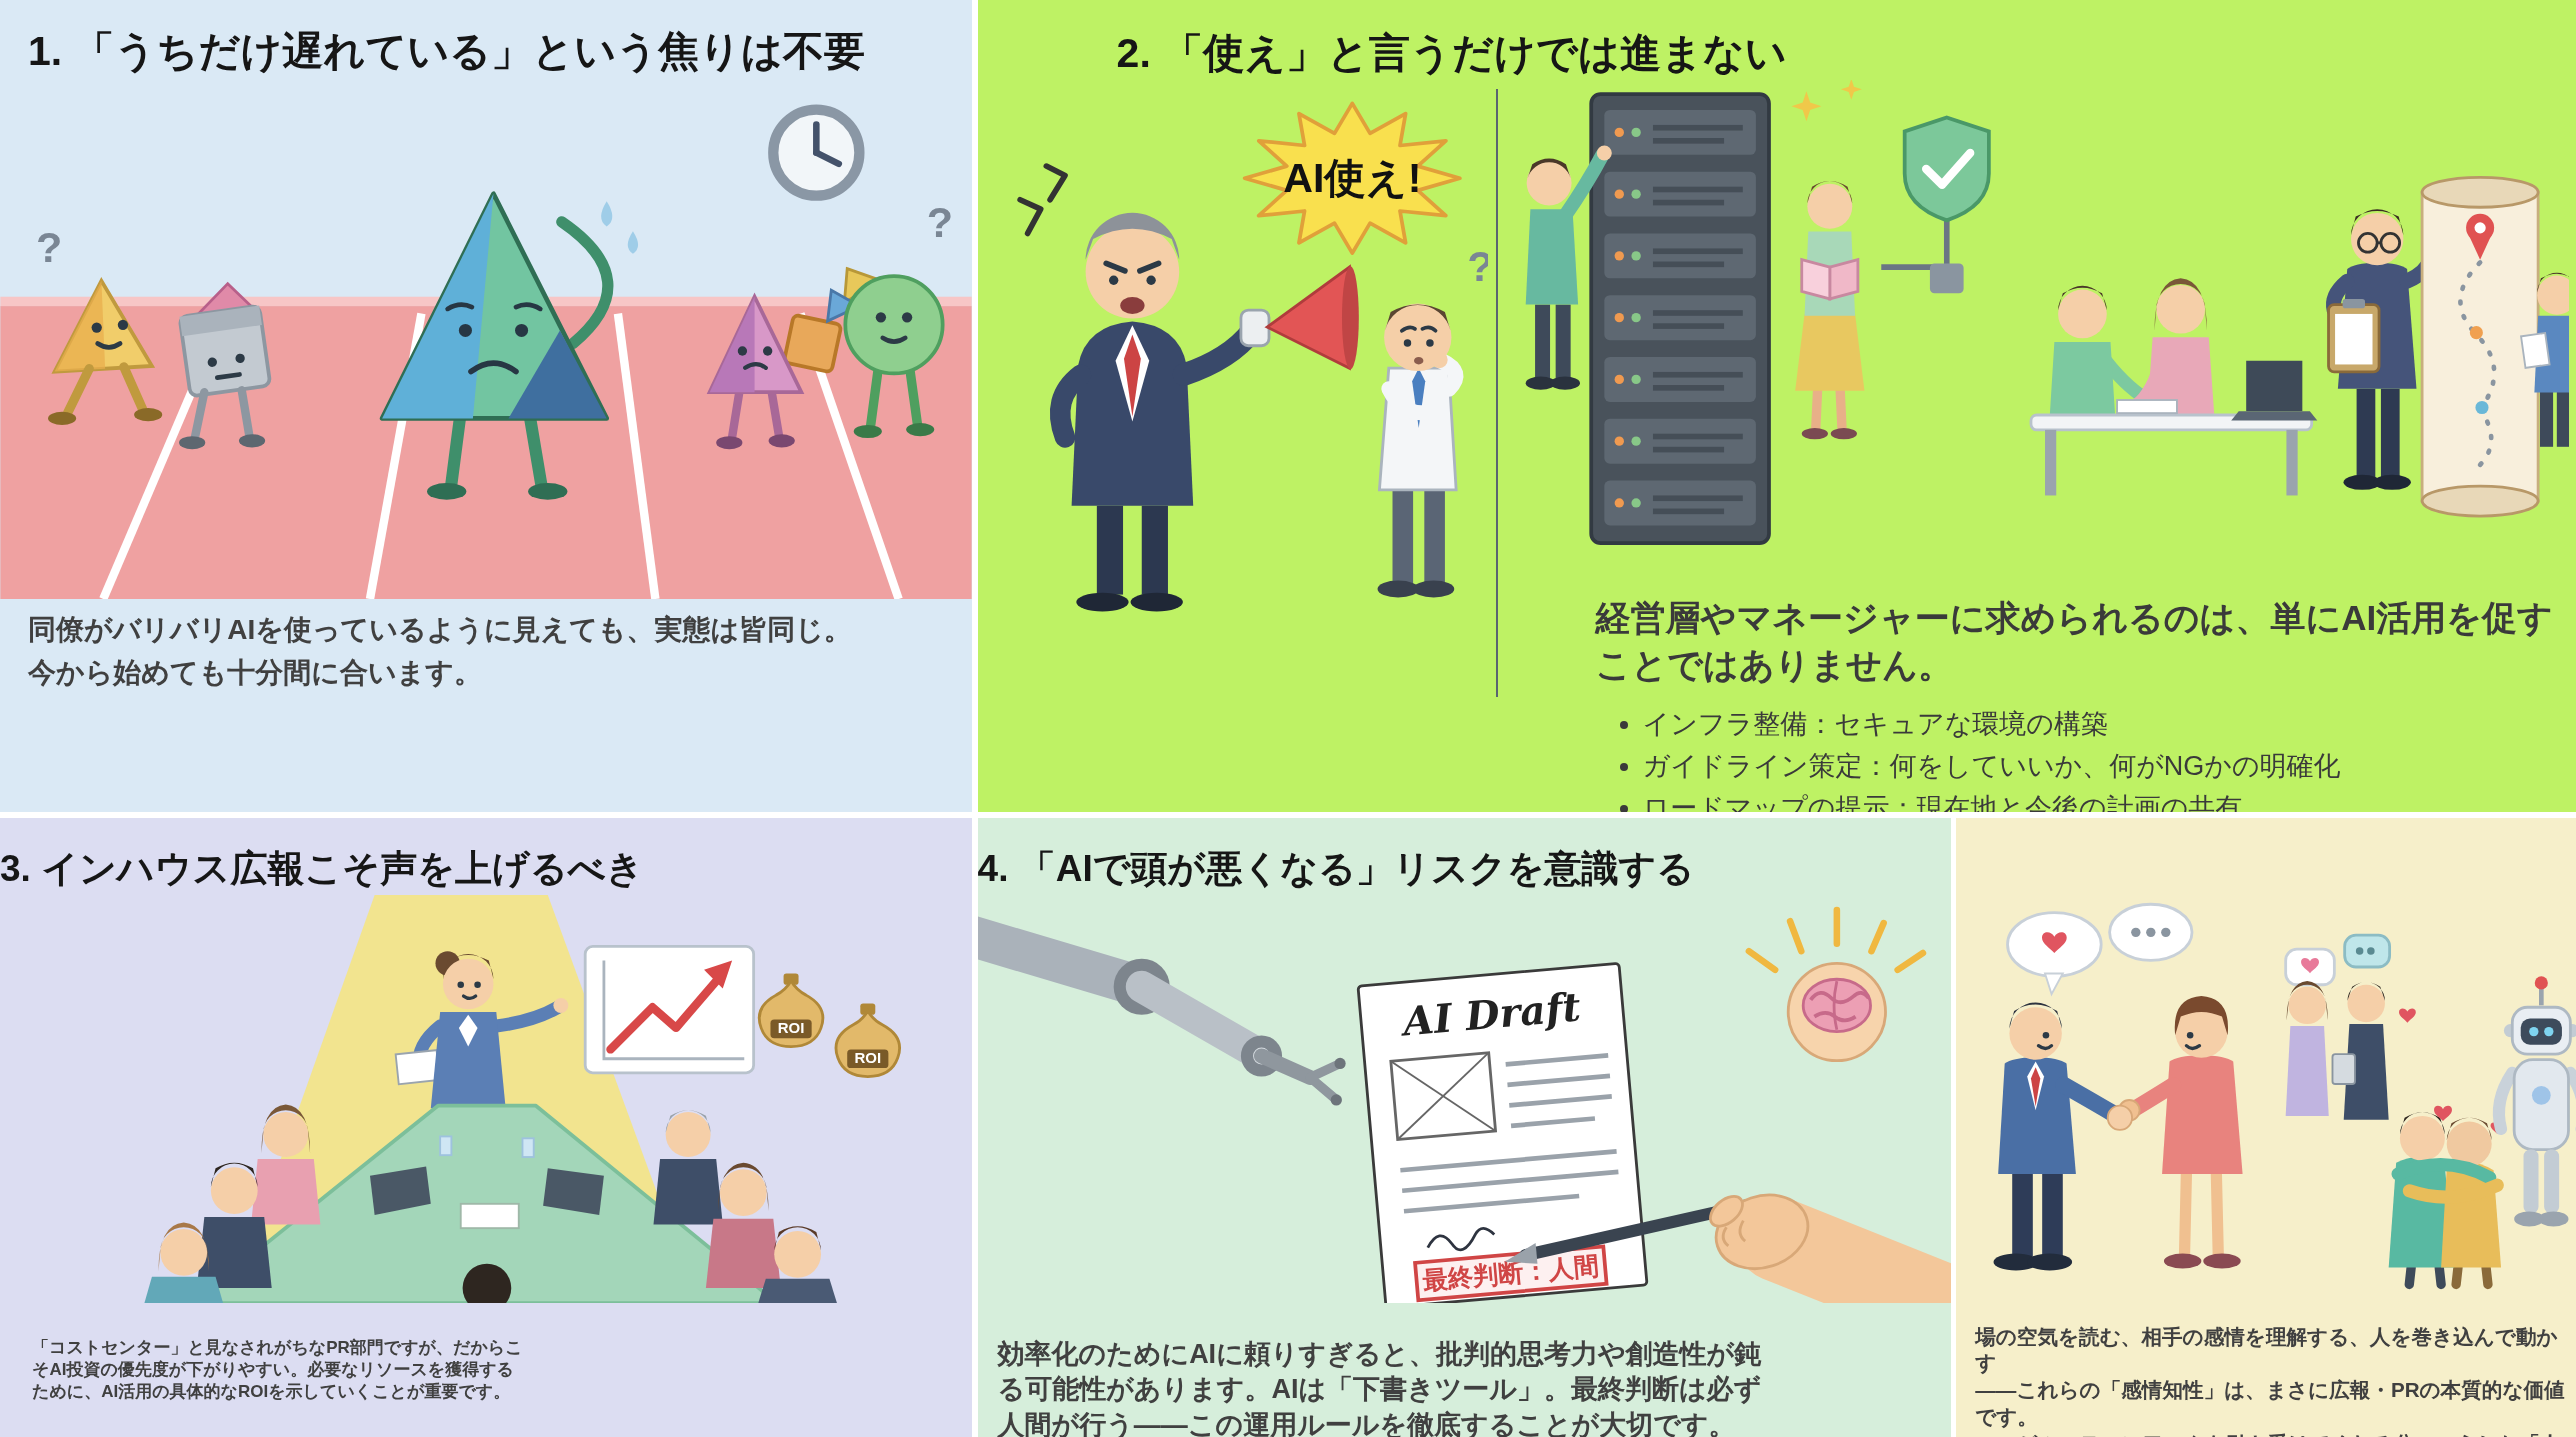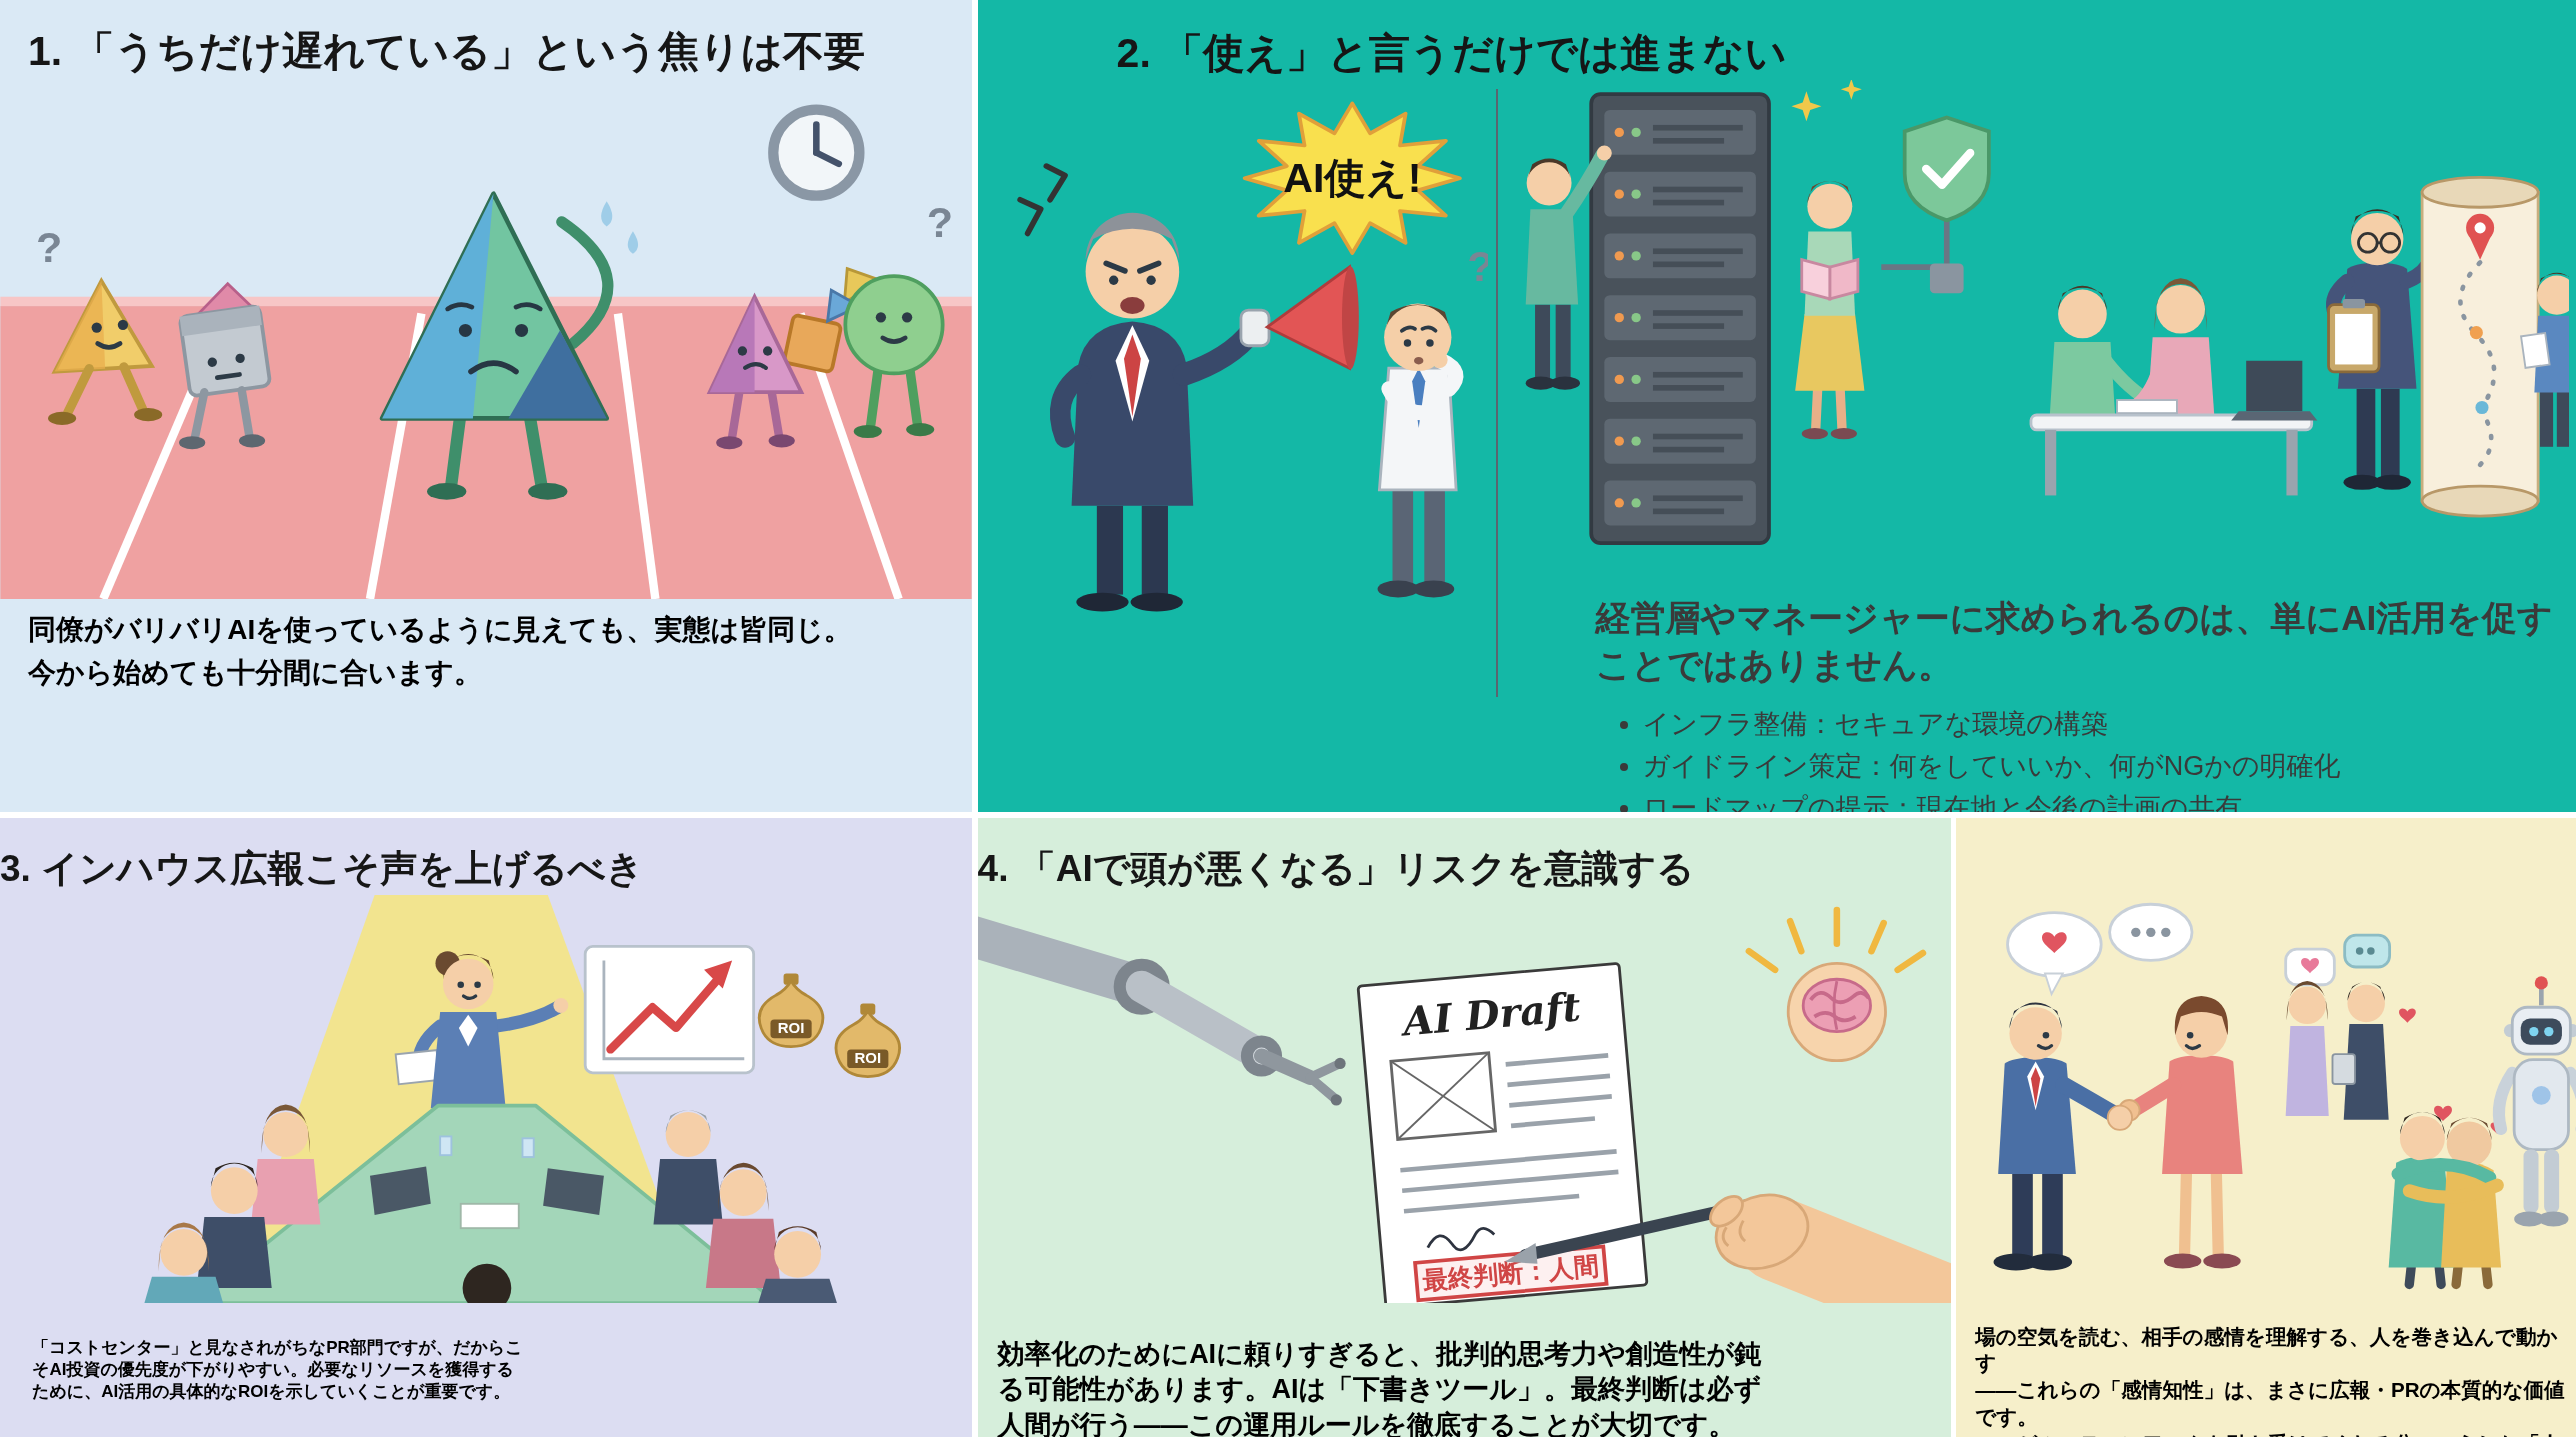--- a/index.html
+++ b/index.html
@@ -5,30 +5,30 @@
   *{margin:0;padding:0;box-sizing:border-box}
   html,body{background:#ffffff}
   body{font-family:"Liberation Sans","DejaVu Sans",sans-serif}
   .page{width:2576px;height:1438px;display:flex;flex-direction:column;background:#ffffff}
   .row{display:flex}
   .row-top{height:812px;margin-bottom:5.6px}
   .row-bottom{height:620px}
   .panel{position:relative;overflow:hidden}
   .gap-r{margin-right:5.6px}
   .p1{width:972px;background:#dae9f5}
-  .p2{flex:1;background:#14b8a6}
+  .p2{flex:1;background:#bef264}
   .p3{width:972px;background:#dcddf2}
   .p4{width:973px;background:#d6eedb}
   .p5{flex:1;background:#f6efca}
   .title{position:absolute;font-weight:bold;color:#161616}
   .p1 .title{left:28px;top:24px;font-size:41px}
   .p2 .title{left:139px;top:26px;font-size:41px}
   .row-bottom .title{left:0;width:100%;top:26px;font-size:37px}
   .p5 .title{font-size:35px}
-  .caption{position:absolute;font-weight:bold;color:#000000}
+  .caption{position:absolute;font-weight:bold;color:#404040}
   .p1 .caption{left:28px;top:608px;font-size:28px;line-height:1.55}
   .caption-block{position:absolute;left:618px;top:595px}
   .p2 .lead{font-size:35px;font-weight:bold;color:#3a3a3a}
   .p2 ul{margin:15px 0 0 47px;list-style:disc}
   .p2 li{font-size:27px;font-weight:normal;color:#3a3a3a;line-height:1.55}
   .p3 .caption{left:32px;top:519px;font-size:17px;line-height:1.32}
   .p4 .caption{left:20px;top:519px;font-size:27px;line-height:1.32}
   .p5 .caption{left:19px;top:506px;font-size:20.6px;line-height:1.3}
   .illus{position:absolute}
   .divider{position:absolute;background:#5a6570}

